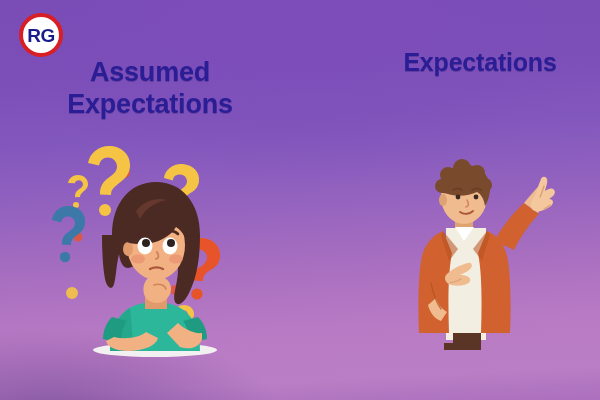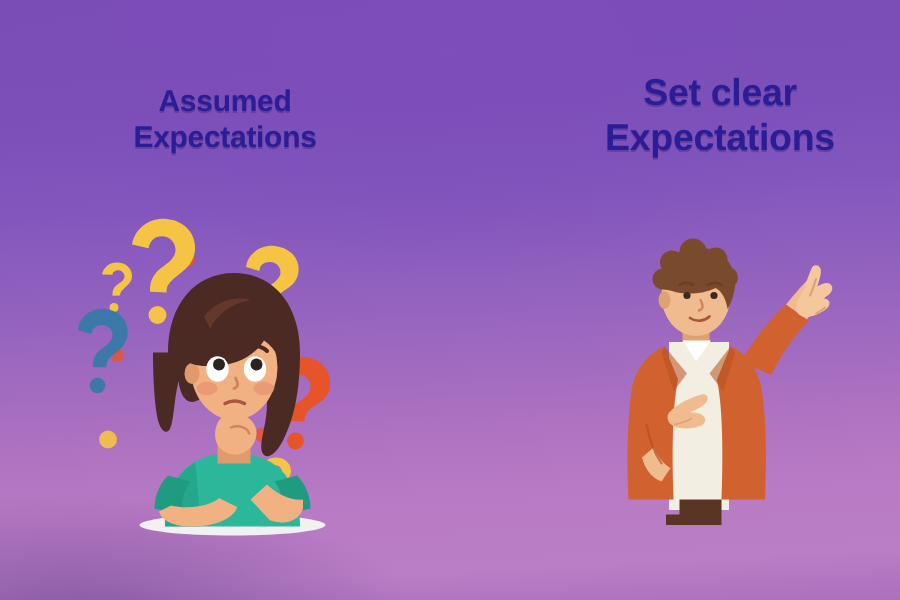--- a/index.html
+++ b/index.html
@@ -52,45 +52,47 @@
     color:#2a1d96;
     font-weight:bold;
     text-align:center;
     line-height:1.18;
     letter-spacing:-0.2px;
     font-family:"Liberation Sans", sans-serif;
     text-shadow:0 1px 0 rgba(20,10,80,0.25);
     z-index:5;
   }
   #heading-left{
-    left:30px;top:57px;width:240px;font-size:20px;
+    left:30px;top:57px;width:240px;font-size:27px;
   }
   #heading-right{
     left:370px;top:48px;width:220px;font-size:25px;
   }
 
   
   .illus{position:absolute;z-index:3;}
   #illus-left{left:50px;top:145px;width:220px;height:215px;}
   #illus-right{left:398px;top:155px;width:165px;height:195px;}
   .illus svg{display:block;width:100%;height:100%;}
 </style>
 </head>
 <body>
 
 <div id="canvas">
 
+  <div class="logo">
+    <span class="logo-text">RG</span>
+  </div>
 
   <div class="heading" id="heading-left">
     <div>Assumed</div>
     <div>Expectations</div>
   </div>
 
   <div class="heading" id="heading-right">
-    <div>Set clear</div>
     <div>Expectations</div>
   </div>
 
   <div class="illus" id="illus-left">
     <svg viewBox="0 0 220 215" xmlns="http://www.w3.org/2000/svg">
 
       <circle cx="75" cy="28" r="5" fill="#e8542a" opacity=".85"></circle>
       <circle cx="28" cy="92" r="4.5" fill="#e8542a" opacity=".8"></circle>
       <circle cx="22" cy="148" r="6" fill="#f6c445" opacity=".9"></circle>
       <circle cx="118" cy="62" r="4" fill="#f6c445" opacity=".55"></circle>

